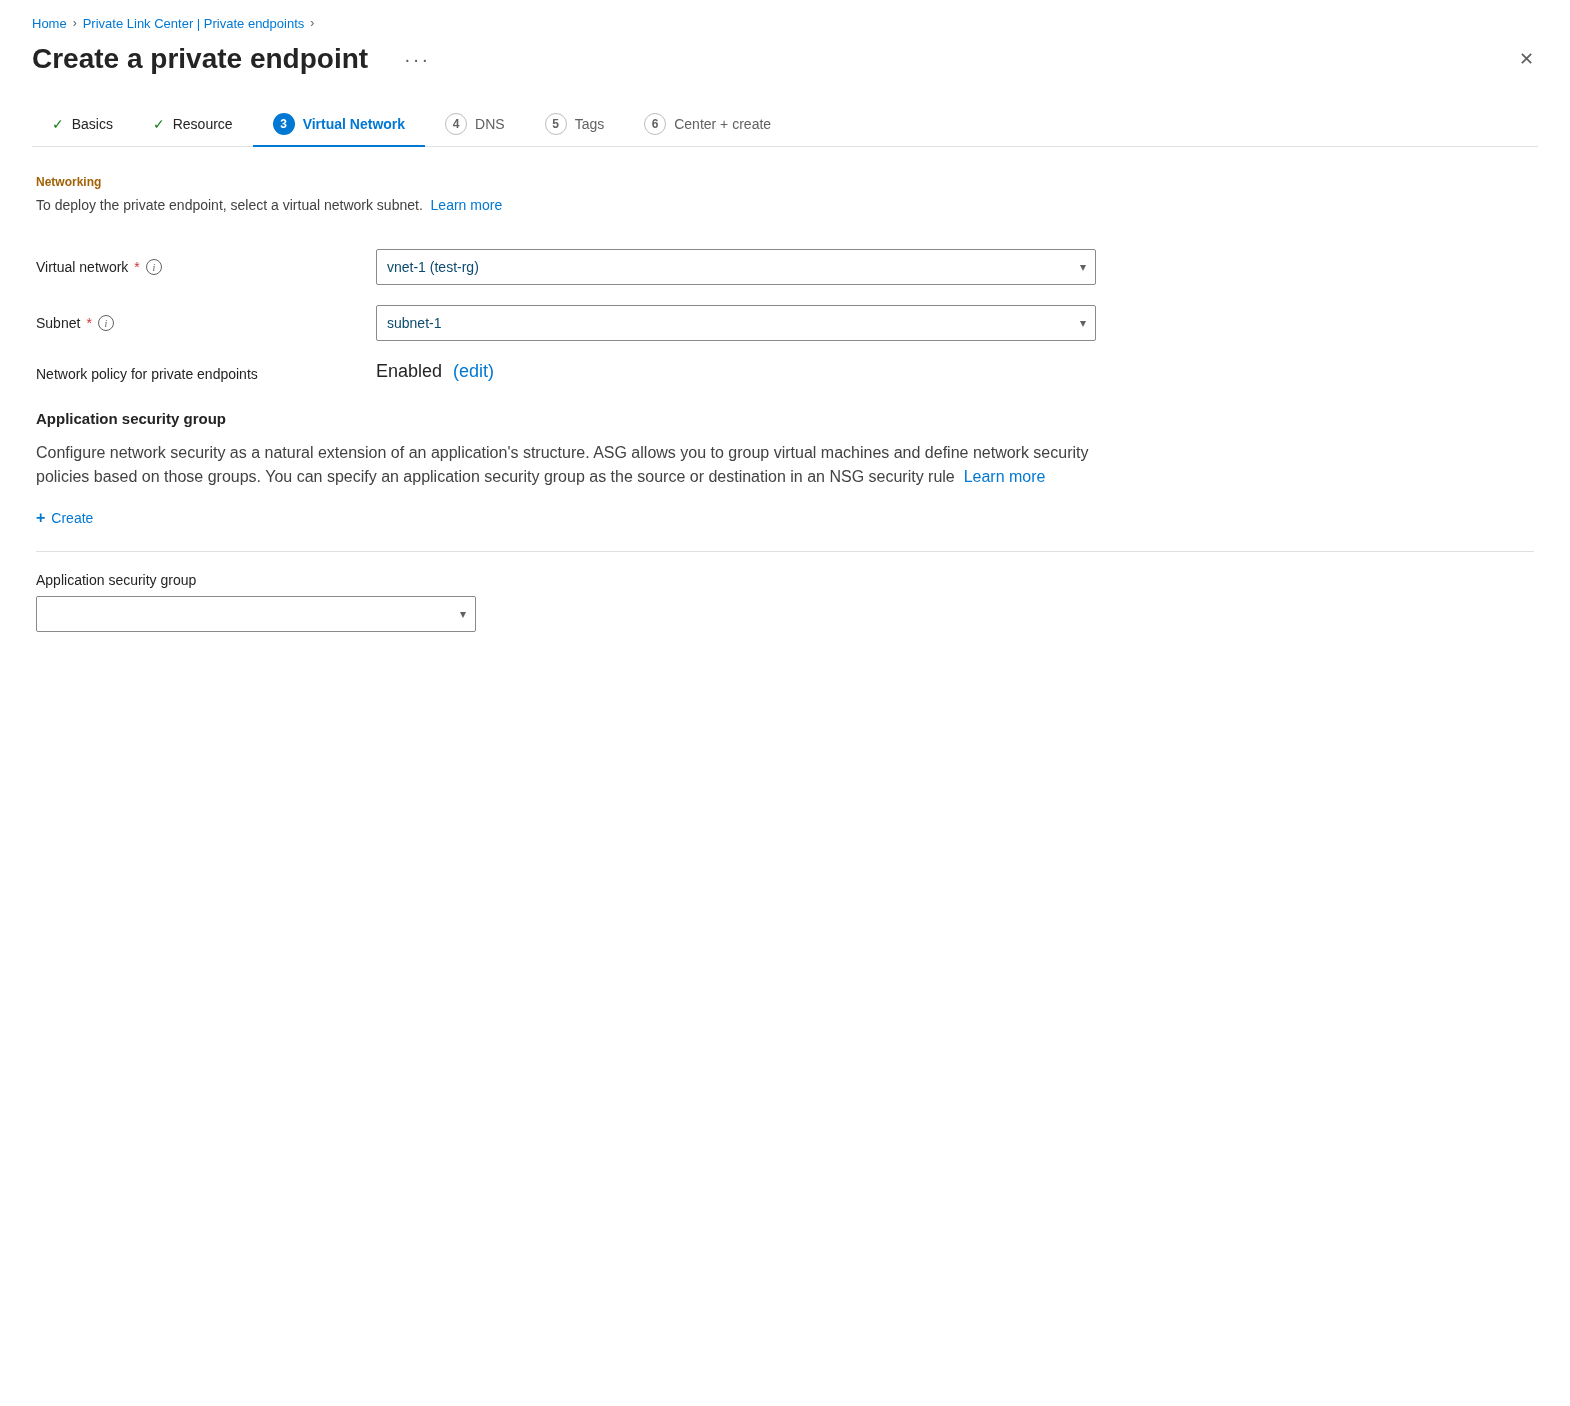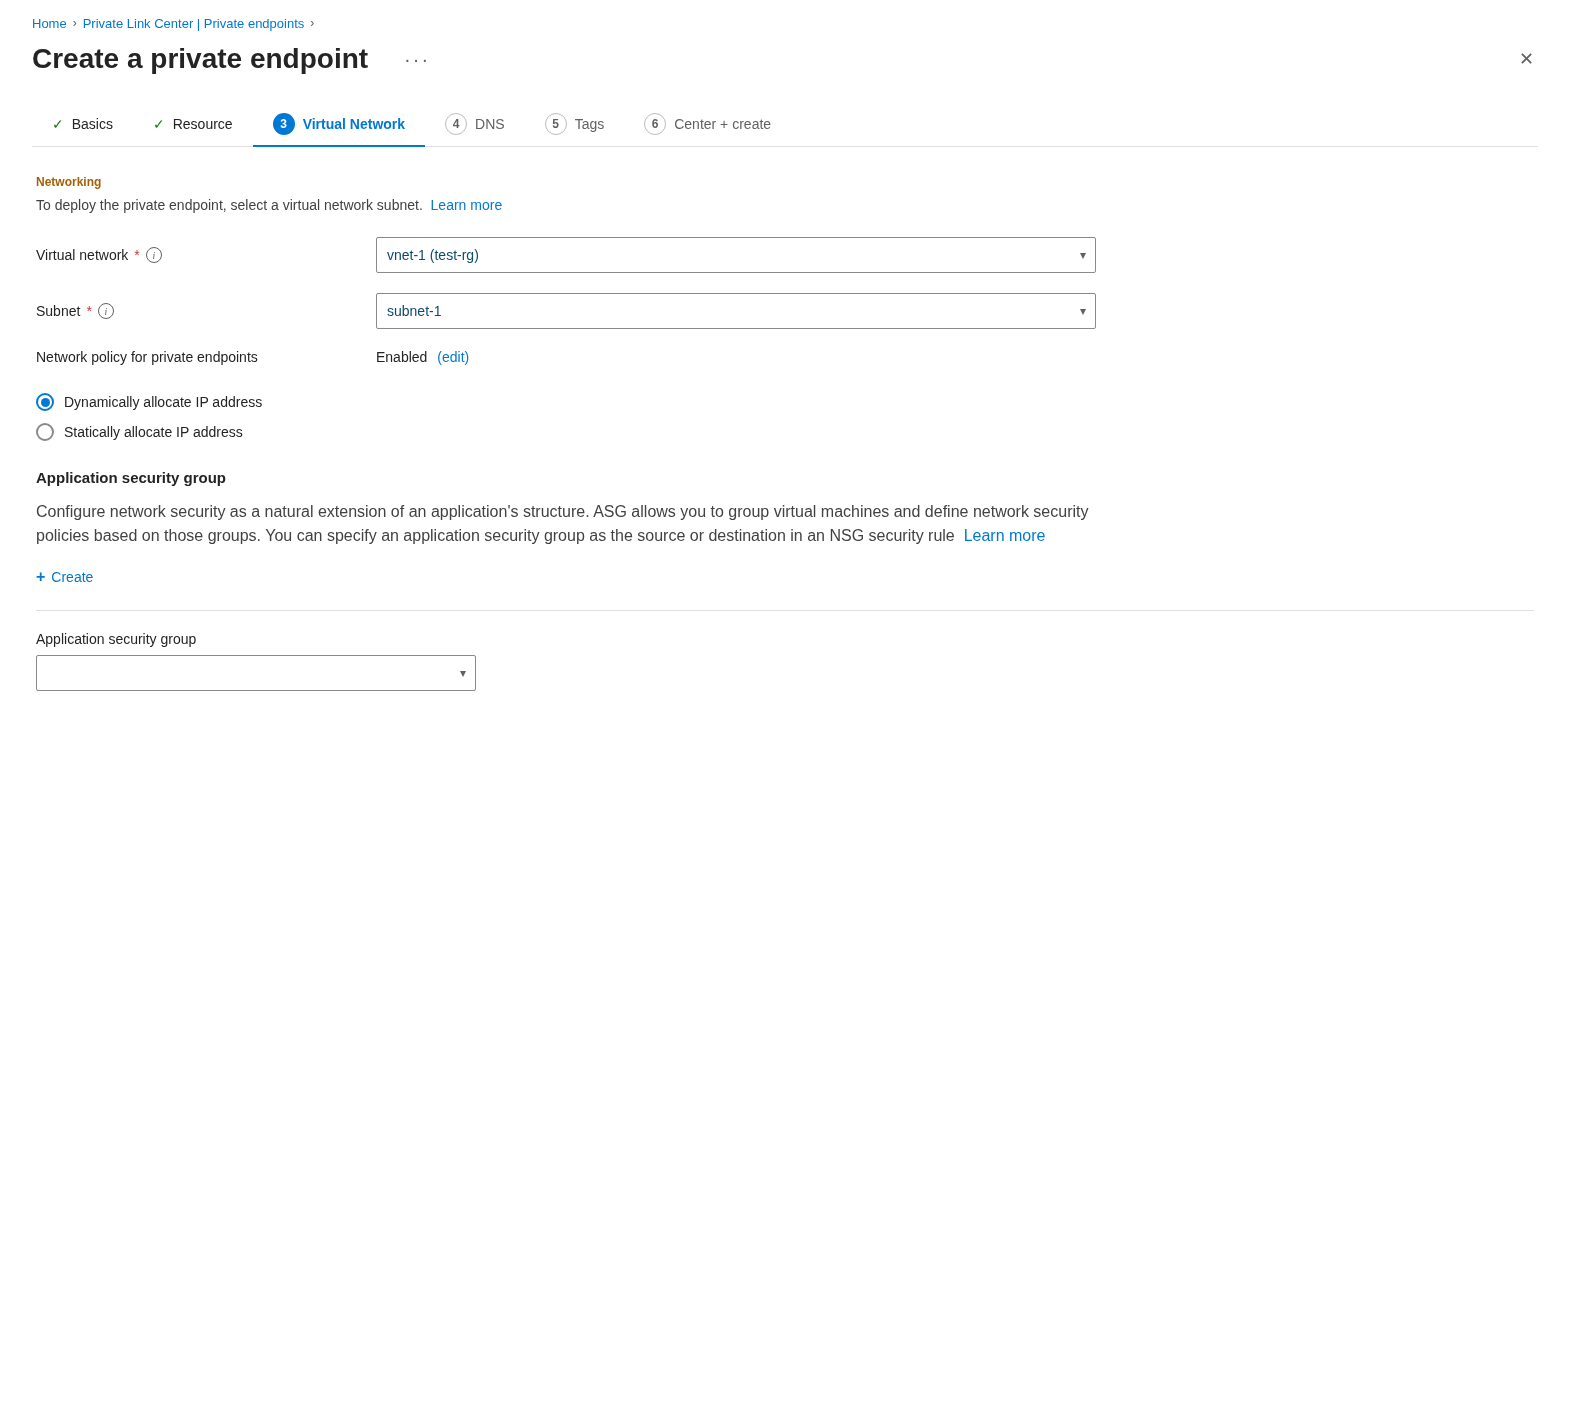--- a/index.html
+++ b/index.html
@@ -125,21 +125,21 @@
     }
     .section-title {
       font-size: 12px;
       font-weight: 600;
       color: #a16207;
       margin-bottom: 8px;
     }
     .section-description {
       font-size: 14px;
       color: #424242;
-      margin-bottom: 24px;
+      margin-bottom: 36px;
     }
     .link {
       color: #0078d4;
       text-decoration: none;
       cursor: pointer;
     }
     
     .form-field {
       display: flex;
       align-items: center;
@@ -208,21 +208,21 @@
       align-items: flex-end;
       margin-bottom: 28px;
     }
     .network-policy-label {
       width: 340px;
       font-size: 14px;
       color: #242424;
       flex-shrink: 0;
     }
     .network-policy-value {
-      font-size: 14px;
+      font-size: 18px;
       color: #242424;
     }
     .edit-link {
       color: #0078d4;
       text-decoration: none;
       cursor: pointer;
       margin-left: 6px;
     }
     
     .subsection-title {
@@ -422,32 +422,20 @@
       <div class="network-policy-row">
         <div class="network-policy-label">Network policy for private endpoints</div>
         <div class="network-policy-value">
           <span>Enabled</span>
           <a class="edit-link">(edit)</a>
         </div>
       </div>
     </div>
 
     <div>
-      <div class="radio-group">
-
-        <div class="radio-option">
-          <div class="radio-input checked"></div>
-          <span class="radio-label">Dynamically allocate IP address</span>
-        </div>
-
-        <div class="radio-option">
-          <div class="radio-input unchecked"></div>
-          <span class="radio-label">Statically allocate IP address</span>
-        </div>
-      </div>
     </div>
 
     <div>
       <div class="subsection-title">Application security group</div>
       <div class="asg-description">
         <span>Configure network security as a natural extension of an application's structure. ASG allows you to group virtual machines and define network security policies based on those groups. You can specify an application security group as the source or destination in an NSG security rule</span>
         &nbsp;<a class="link">Learn more</a>
       </div>
 
       <button class="create-button">

